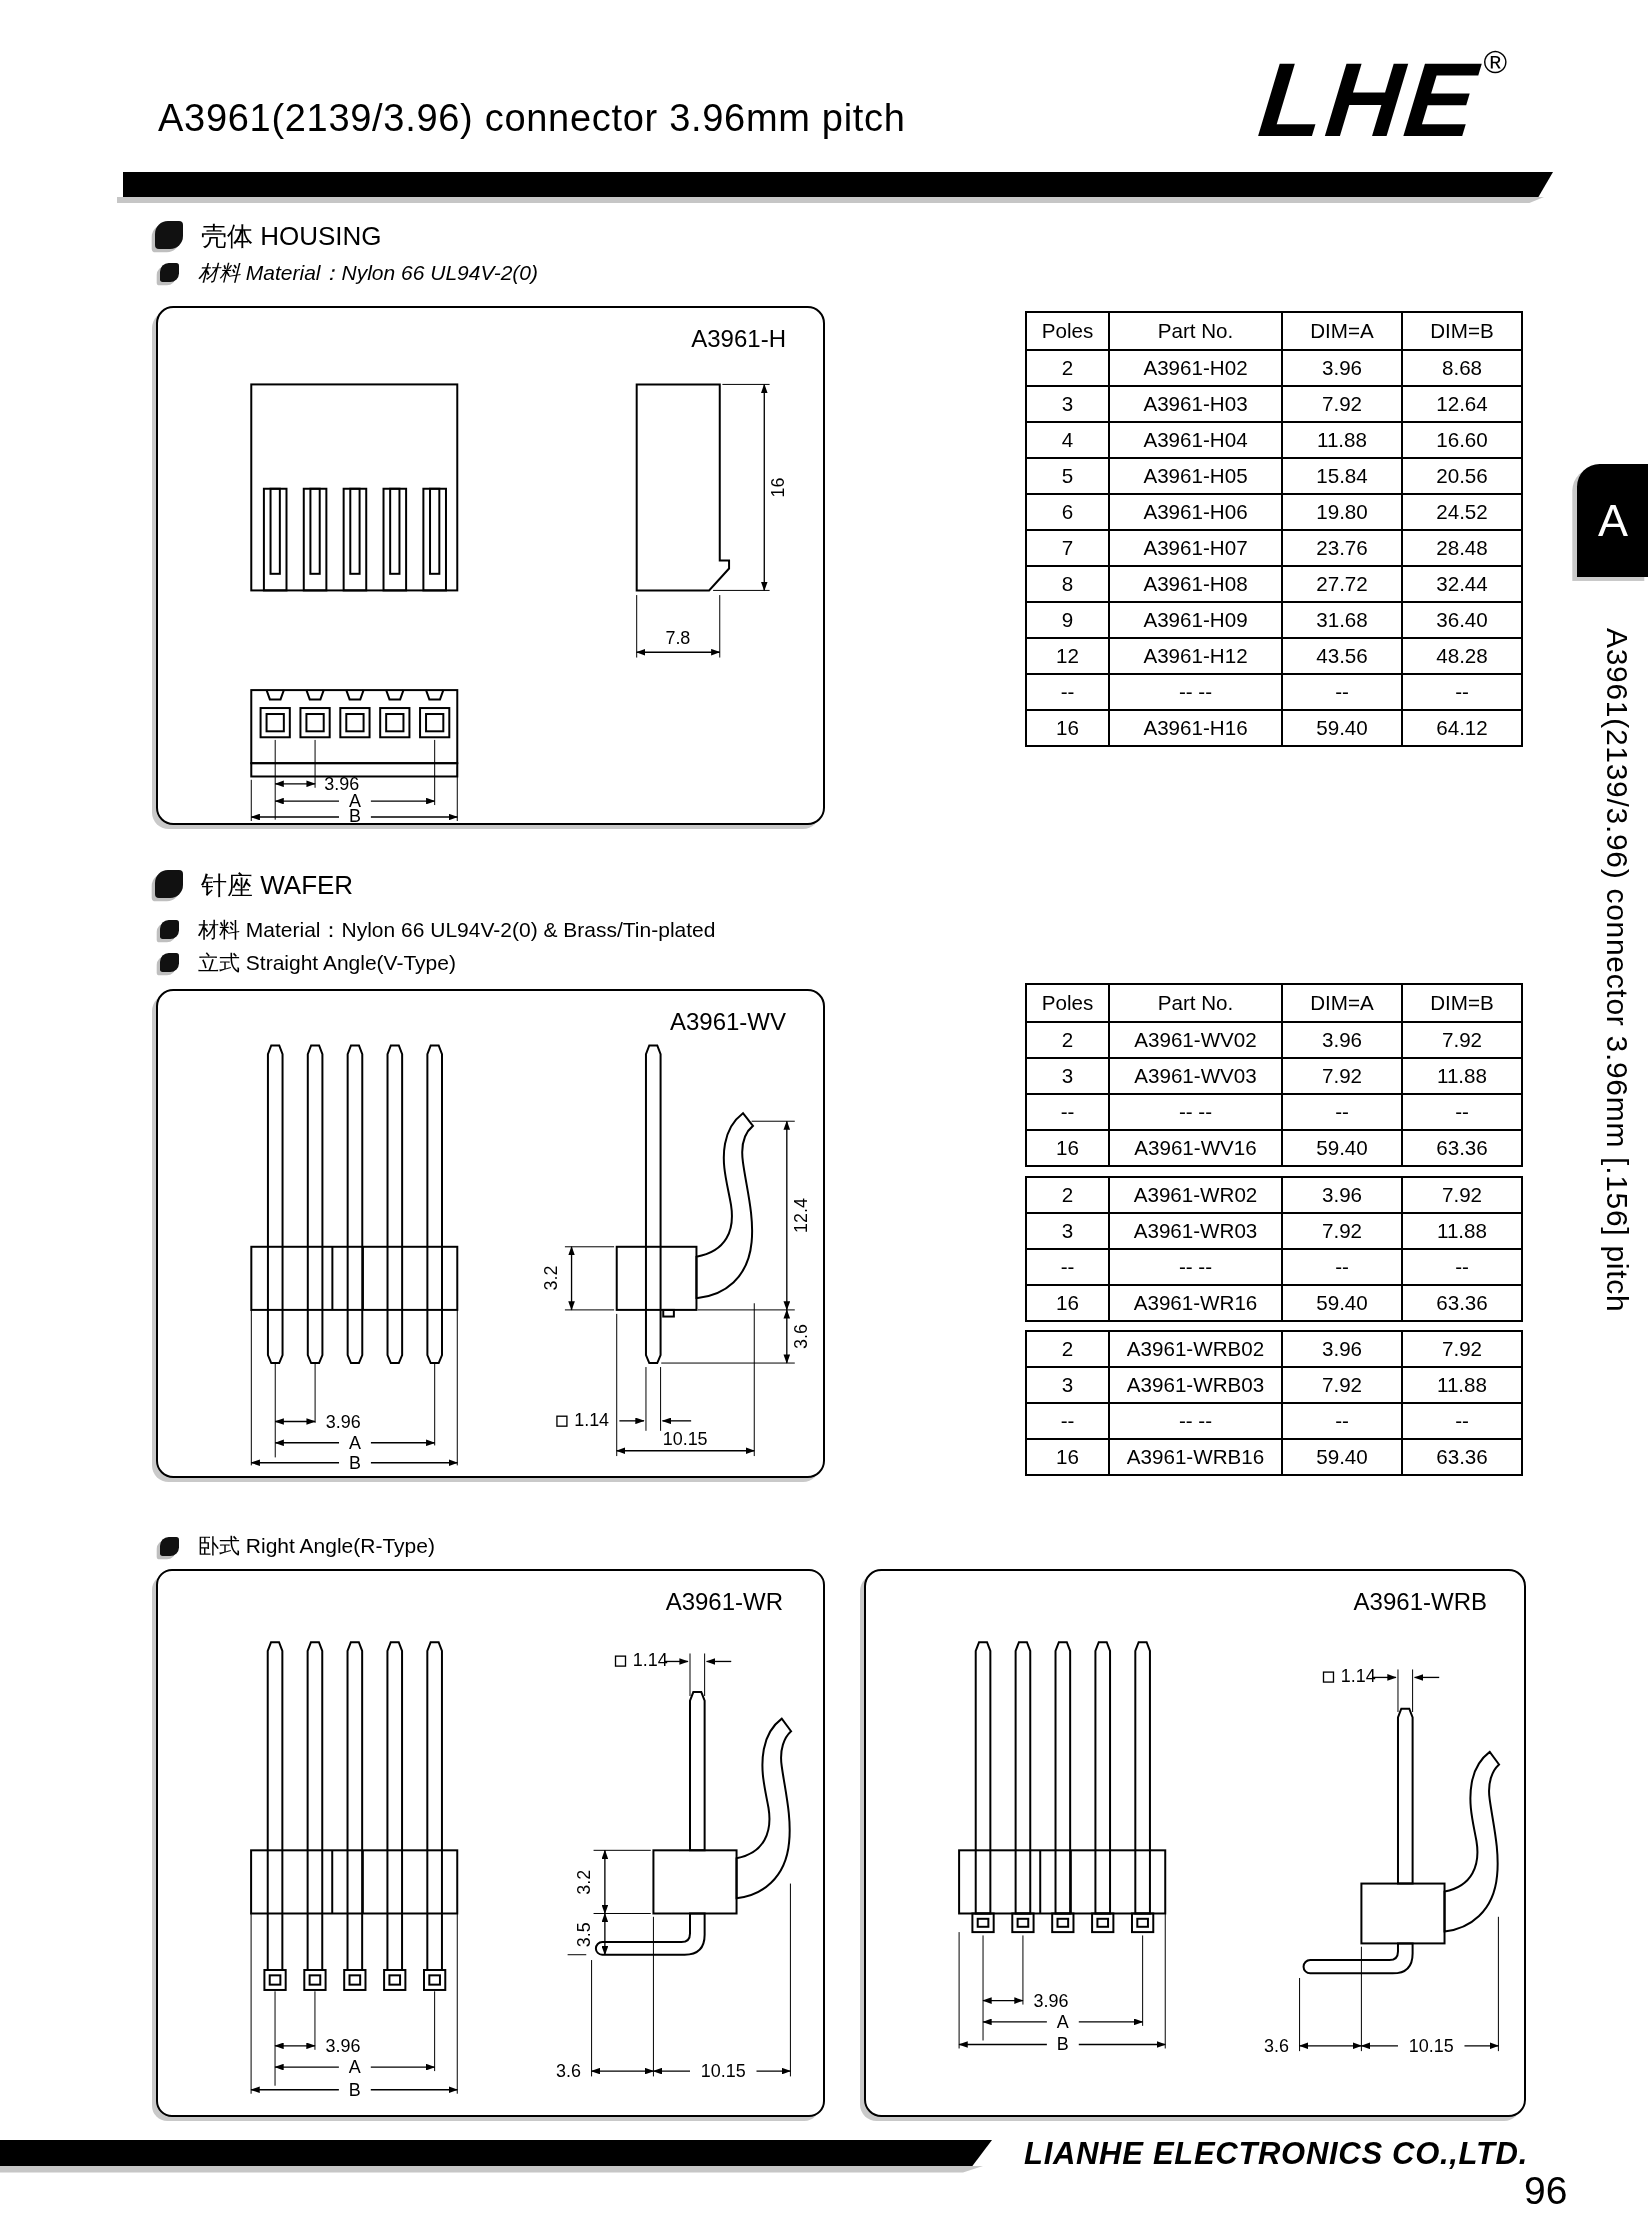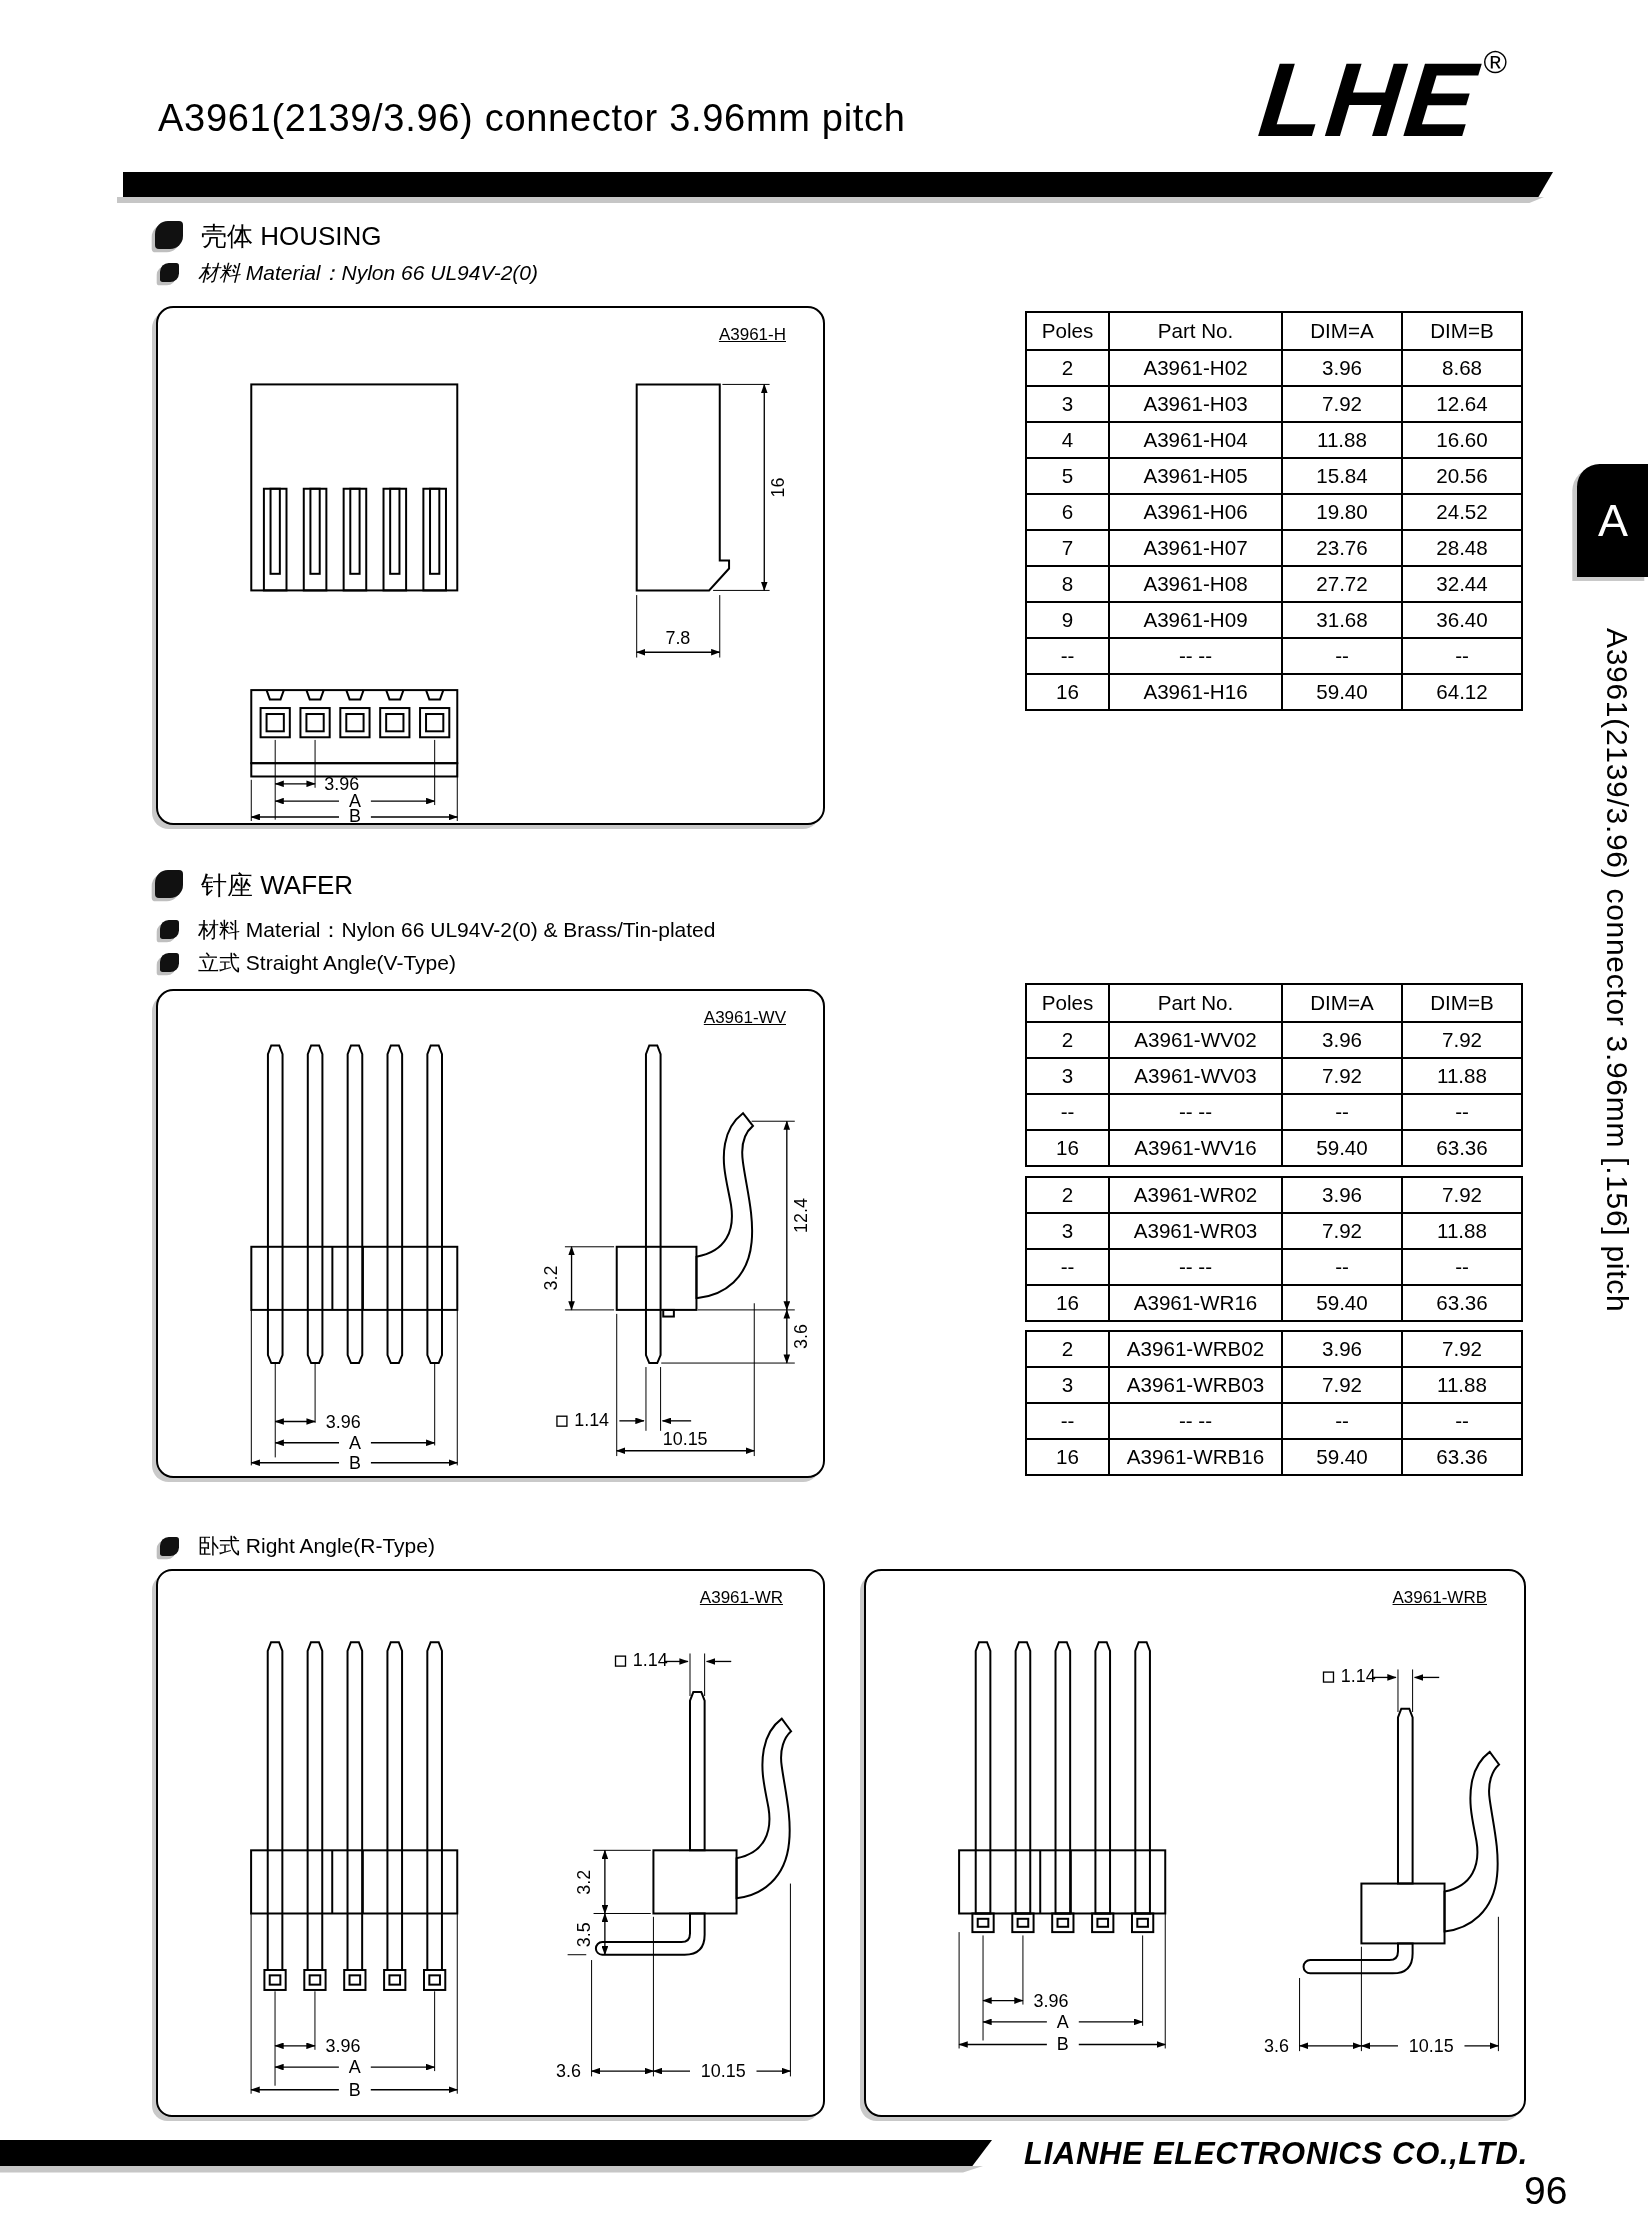--- a/index.html
+++ b/index.html
@@ -18,21 +18,21 @@
 
   
   .bullet{background:#111;border-radius:46% 14% 46% 14%;box-shadow:-3.3px 3.3px 0 #bfbfbf;}
   .bullet.big{width:28px;height:28px;}
   .bullet.small{width:19px;height:19px;}
   .h1{font-size:26px;white-space:nowrap;}
   .h2{font-size:21px;white-space:nowrap;}
 
   
   .dbox{border:2px solid #000;border-radius:17.3px;background:#fff;box-shadow:-4.7px 4.7px 0 -0.7px #c9c9c9;}
-  .dlabel{position:absolute;font-size:17px;white-space:nowrap;text-decoration:underline;}
+  .dlabel{position:absolute;font-size:24px;white-space:nowrap;}
   svg{position:absolute;left:0;top:0;}
   svg .part{fill:none;stroke:#000;stroke-width:3;stroke-linejoin:miter;}
   svg .dim{fill:none;stroke:#000;stroke-width:2;}
   svg .ext{fill:none;stroke:#000;stroke-width:1.5;}
   svg text{font-family:"Liberation Sans","DejaVu Sans",sans-serif;font-size:27px;fill:#000;}
 
   
   table.spec{border-collapse:collapse;table-layout:fixed;background:#fff;}
   table.spec th,table.spec td{border:2px solid #000;text-align:center;font-size:20.6px;font-weight:normal;
     padding:0;height:34px;overflow:hidden;white-space:nowrap;}
@@ -194,20 +194,26 @@
             <td>8</td>
             <td>A3961-H08</td>
             <td>27.72</td>
             <td>32.44</td>
           </tr>
           <tr>
             <td>9</td>
             <td>A3961-H09</td>
             <td>31.68</td>
             <td>36.40</td>
+          </tr>
+          <tr>
+            <td>12</td>
+            <td>A3961-H12</td>
+            <td>43.56</td>
+            <td>48.28</td>
           </tr>
           <tr>
             <td>--</td>
             <td>-- --</td>
             <td>--</td>
             <td>--</td>
           </tr>
           <tr>
             <td>16</td>
             <td>A3961-H16</td>

